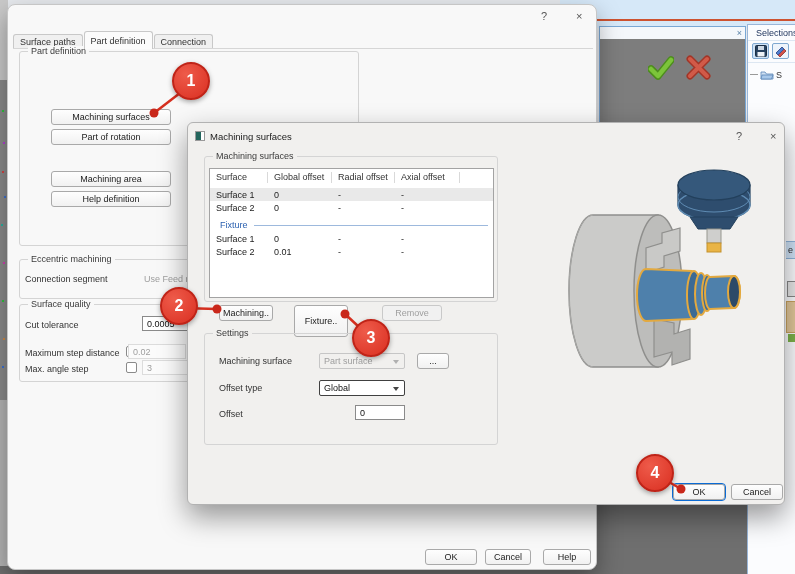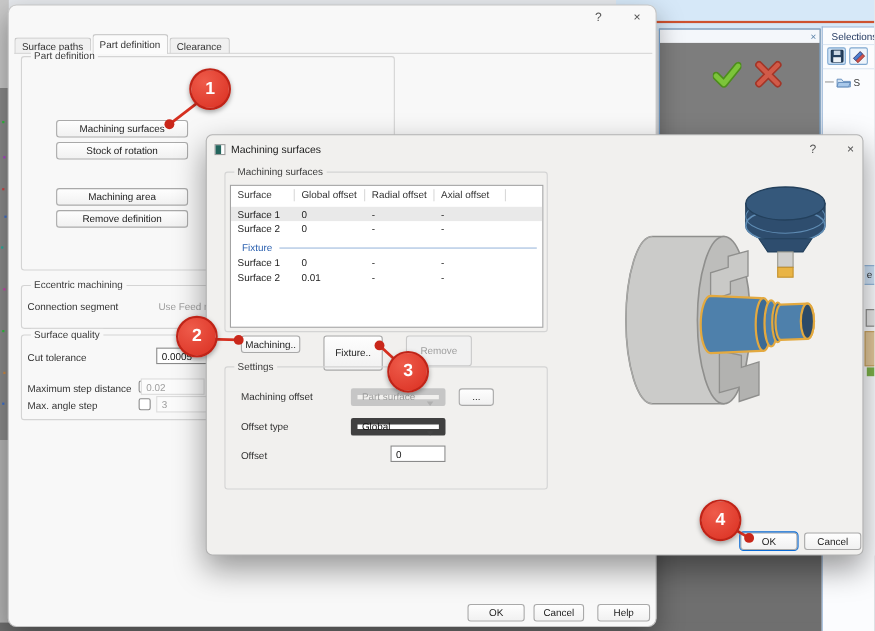--- a/index.html
+++ b/index.html
@@ -53,21 +53,21 @@
   .bgmain .glabel{background:#f8f8f8;}
   .bgpop .glabel{background:#f1f0ee;}
   .lbl{position:absolute;color:#333;white-space:nowrap;}
   .ibox{position:absolute;background:#fff;border:1px solid #8a8a8a;font-size:9px;color:#111;
     padding:0 0 0 4px;font-family:"Liberation Sans",sans-serif;}
   .dimtext{position:absolute;color:#9e9e9e;white-space:nowrap;}
   .dimbox{position:absolute;background:#fbfbfb;border:1px solid #dcdcdc;color:#9e9e9e;
     display:flex;align-items:center;padding-left:4px;}
   .checkbox{position:absolute;width:11px;height:11px;background:#fff;border:1px solid #8a8a8a;border-radius:2px;}
   .select{position:absolute;display:flex;align-items:center;padding-left:4px;background:#fff;
-    border:6px solid #404040;border-radius:2px;color:#111;}
+    border:1px solid #404040;border-radius:2px;color:#111;}
   .select .chev{position:absolute;right:5px;top:6px;width:0;height:0;
     border-left:3.5px solid transparent;border-right:3.5px solid transparent;border-top:4px solid #444;}
   .select.disabled{background:#f1f0ee;border-color:#c6c6c6;color:#9e9e9e;}
   .select.disabled .chev{border-top-color:#b0b0b0;}
   .winglyph{position:absolute;color:#555;font-size:11px;cursor:pointer;}
 
   
   .main-dialog{position:absolute;left:7px;top:4px;width:590px;height:566px;background:#f8f8f8;
     border:1px solid #c6c6c6;border-radius:8px;box-shadow:0 10px 24px rgba(0,0,0,.35);z-index:10;}
   .tabs{position:absolute;left:5px;top:26px;display:flex;align-items:flex-end;}
@@ -172,30 +172,30 @@
     <div class="chip-green"></div>
   </div>
 
   <div class="main-dialog">
     <span class="winglyph" style="left:533px;top:5px;">?</span>
     <span class="winglyph" style="left:568px;top:5px;">×</span>
 
     <div class="tabs">
       <div class="tab">Surface paths</div>
       <div class="tab active">Part definition</div>
-      <div class="tab">Clearance</div>
+      <div class="tab">Connection</div>
     </div>
     <div class="tabline"></div>
 
     <div class="group bgmain" style="left:11px;top:46px;width:340px;height:195px;">
       <span class="glabel">Part definition</span>
       <div class="btn stackbtn" style="top:57px;">Machining surfaces</div>
-      <div class="btn stackbtn" style="top:77px;">Stock of rotation</div>
+      <div class="btn stackbtn" style="top:77px;">Part of rotation</div>
       <div class="btn stackbtn" style="top:119px;">Machining area</div>
-      <div class="btn stackbtn" style="top:139px;">Remove definition</div>
+      <div class="btn stackbtn" style="top:139px;">Help definition</div>
     </div>
 
     <div class="group bgmain" style="left:11px;top:254px;width:340px;height:40px;">
       <span class="glabel">Eccentric machining</span>
       <span class="lbl" style="left:5px;top:14px;">Connection segment</span>
       <span class="dimtext" style="left:124px;top:14px;">Use Feed ra</span>
     </div>
 
     <div class="group bgmain" style="left:11px;top:299px;width:340px;height:78px;">
       <span class="glabel">Surface quality</span>
@@ -261,25 +261,25 @@
             <div class="c">0.01</div>
             <div class="c">-</div>
             <div class="c">-</div>
           </div>
         </div>
       </div>
     </div>
 
     <div class="btn" style="left:31px;top:182px;width:54px;height:16px;">Machining..</div>
     <div class="btn" style="left:106px;top:182px;width:54px;height:32px;">Fixture..</div>
-    <div class="btn disabled" style="left:181px;top:182px;width:60px;height:28px;">Remove</div>
+    <div class="btn disabled" style="left:194px;top:182px;width:60px;height:16px;">Remove</div>
 
     <div class="group bgpop" style="left:16px;top:210px;width:294px;height:112px;padding-left:16px;">
       <span class="glabel">Settings</span>
-      <span class="lbl" style="left:14px;top:22px;">Machining offset</span>
+      <span class="lbl" style="left:14px;top:22px;">Machining surface</span>
       <div class="select disabled" style="left:114px;top:19px;width:86px;height:16px;">
         <span>Part surface</span>
         <span class="chev"></span>
       </div>
       <div class="btn" style="left:212px;top:19px;width:32px;height:16px;">...</div>
       <span class="lbl" style="left:14px;top:49px;">Offset type</span>
       <div class="select" style="left:114px;top:46px;width:86px;height:16px;">
         <span>Global</span>
         <span class="chev"></span>
       </div>

